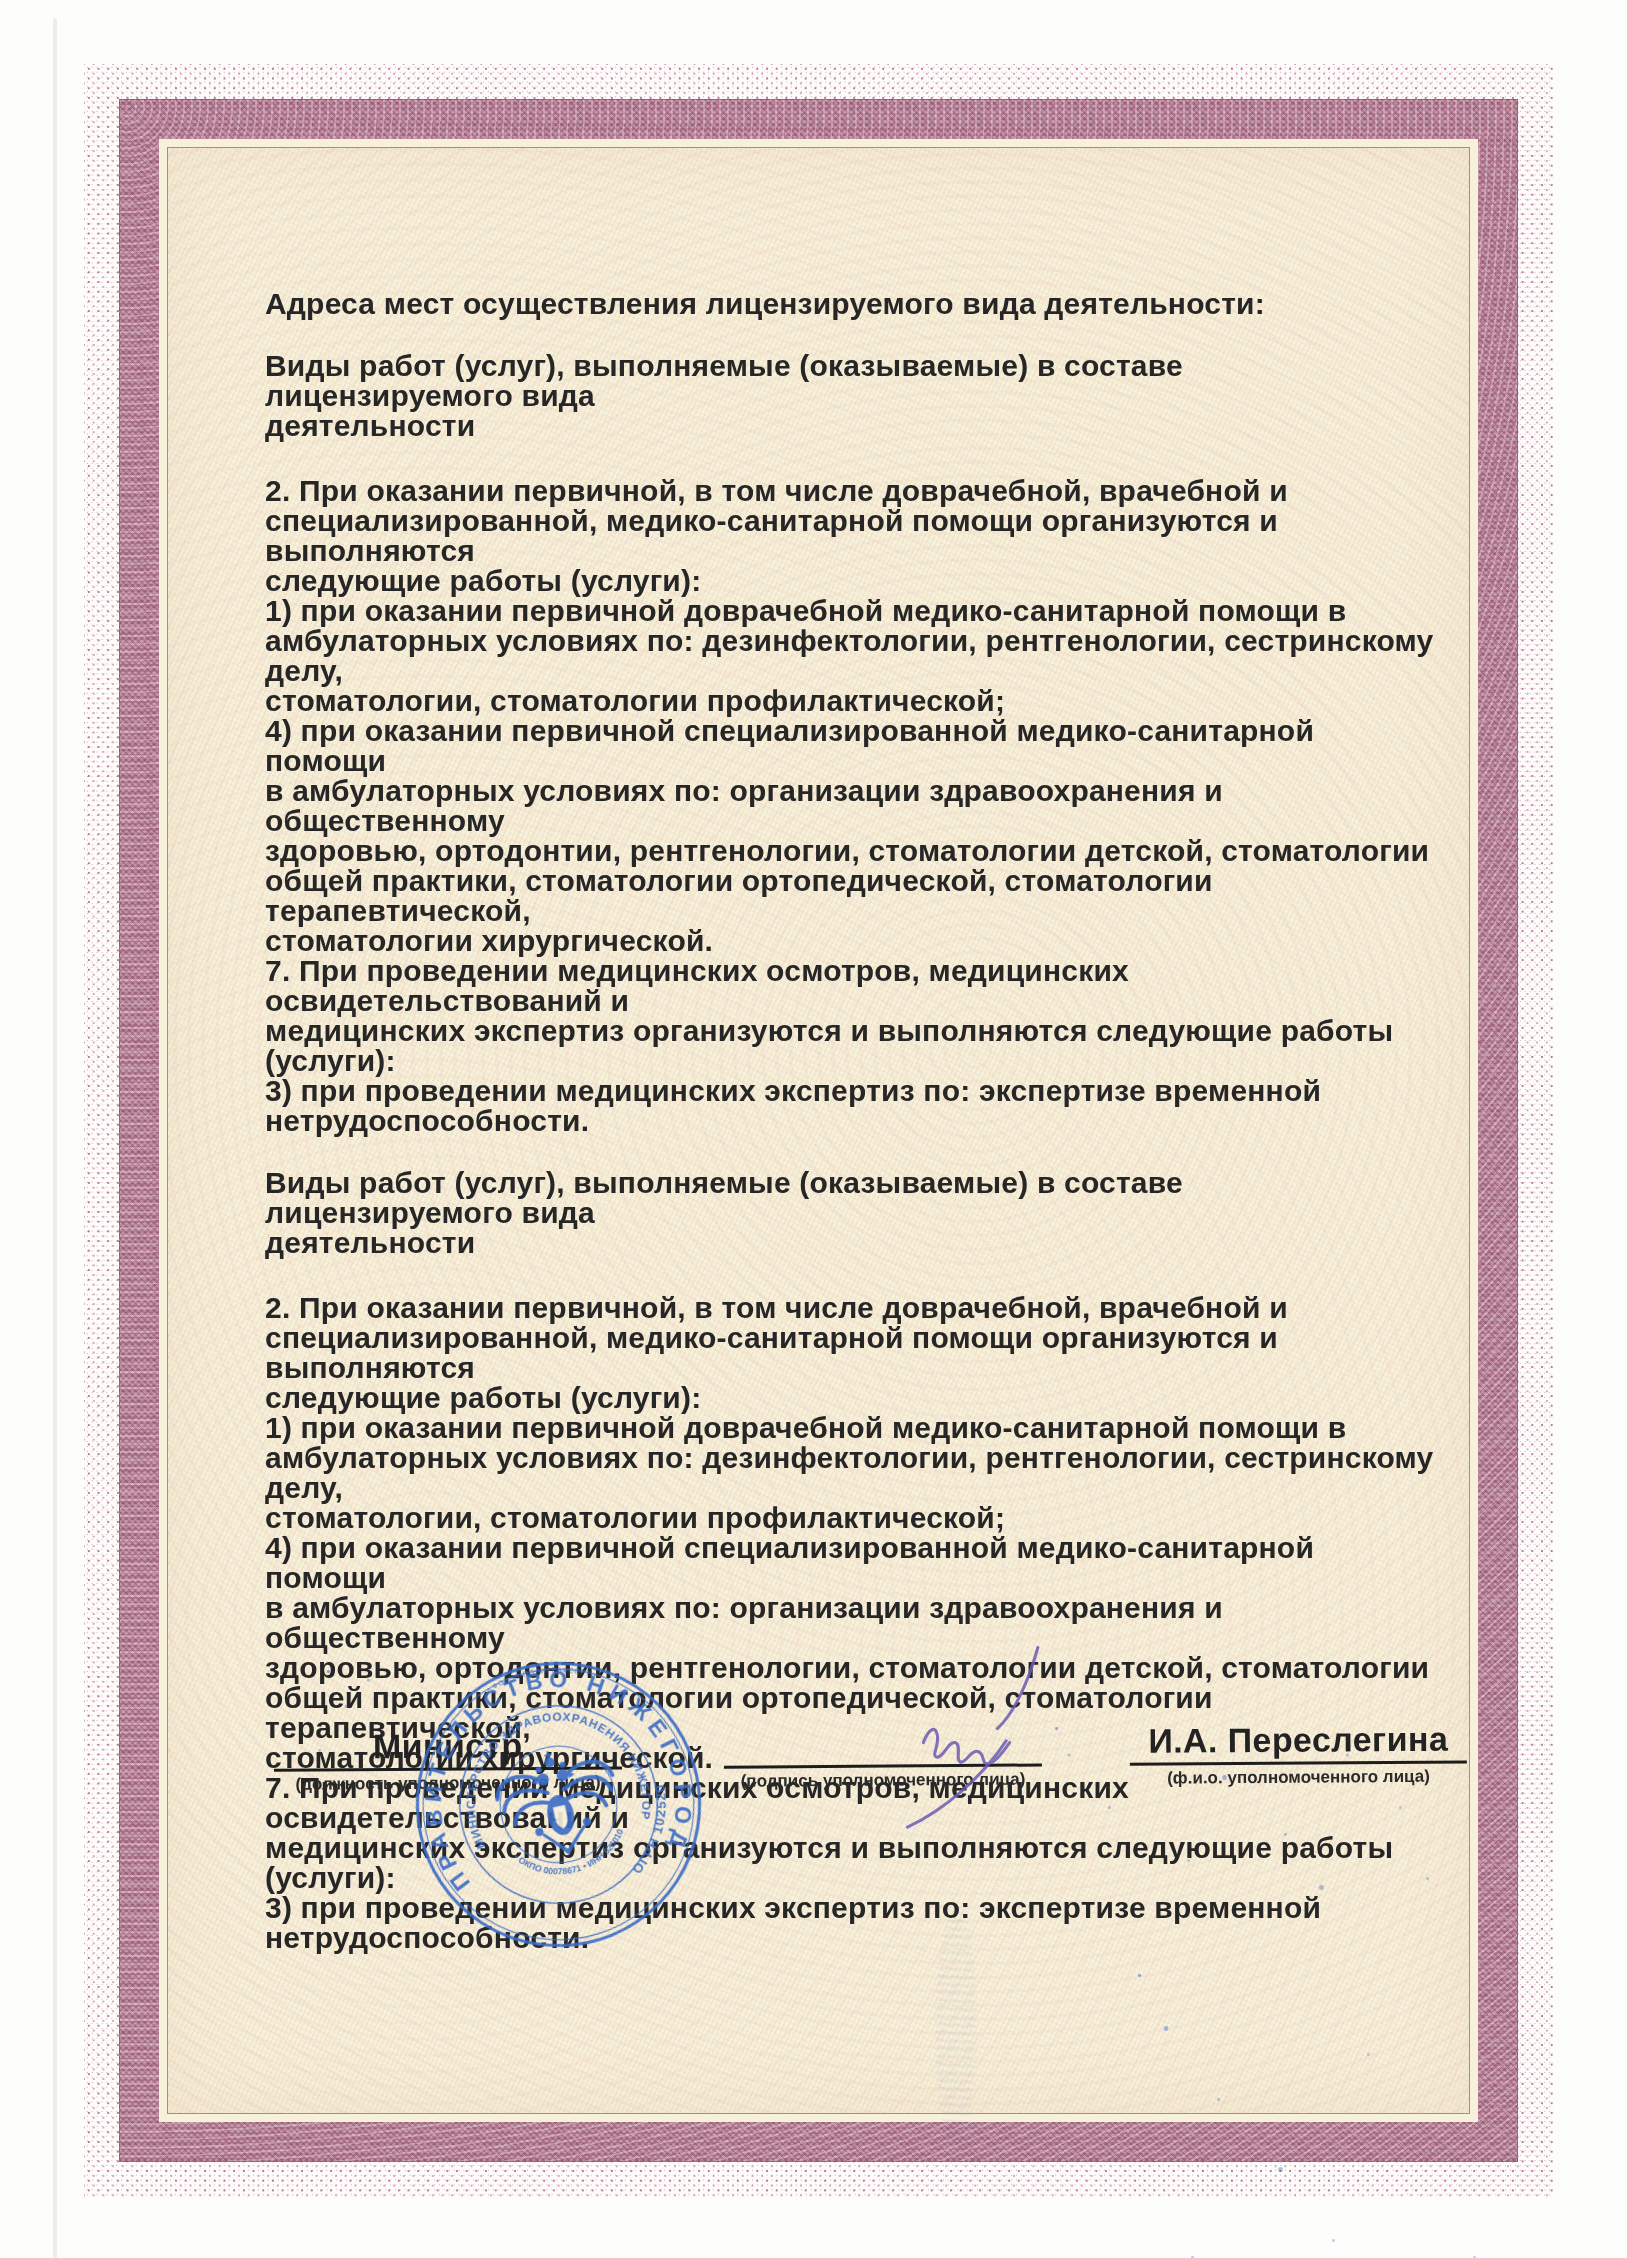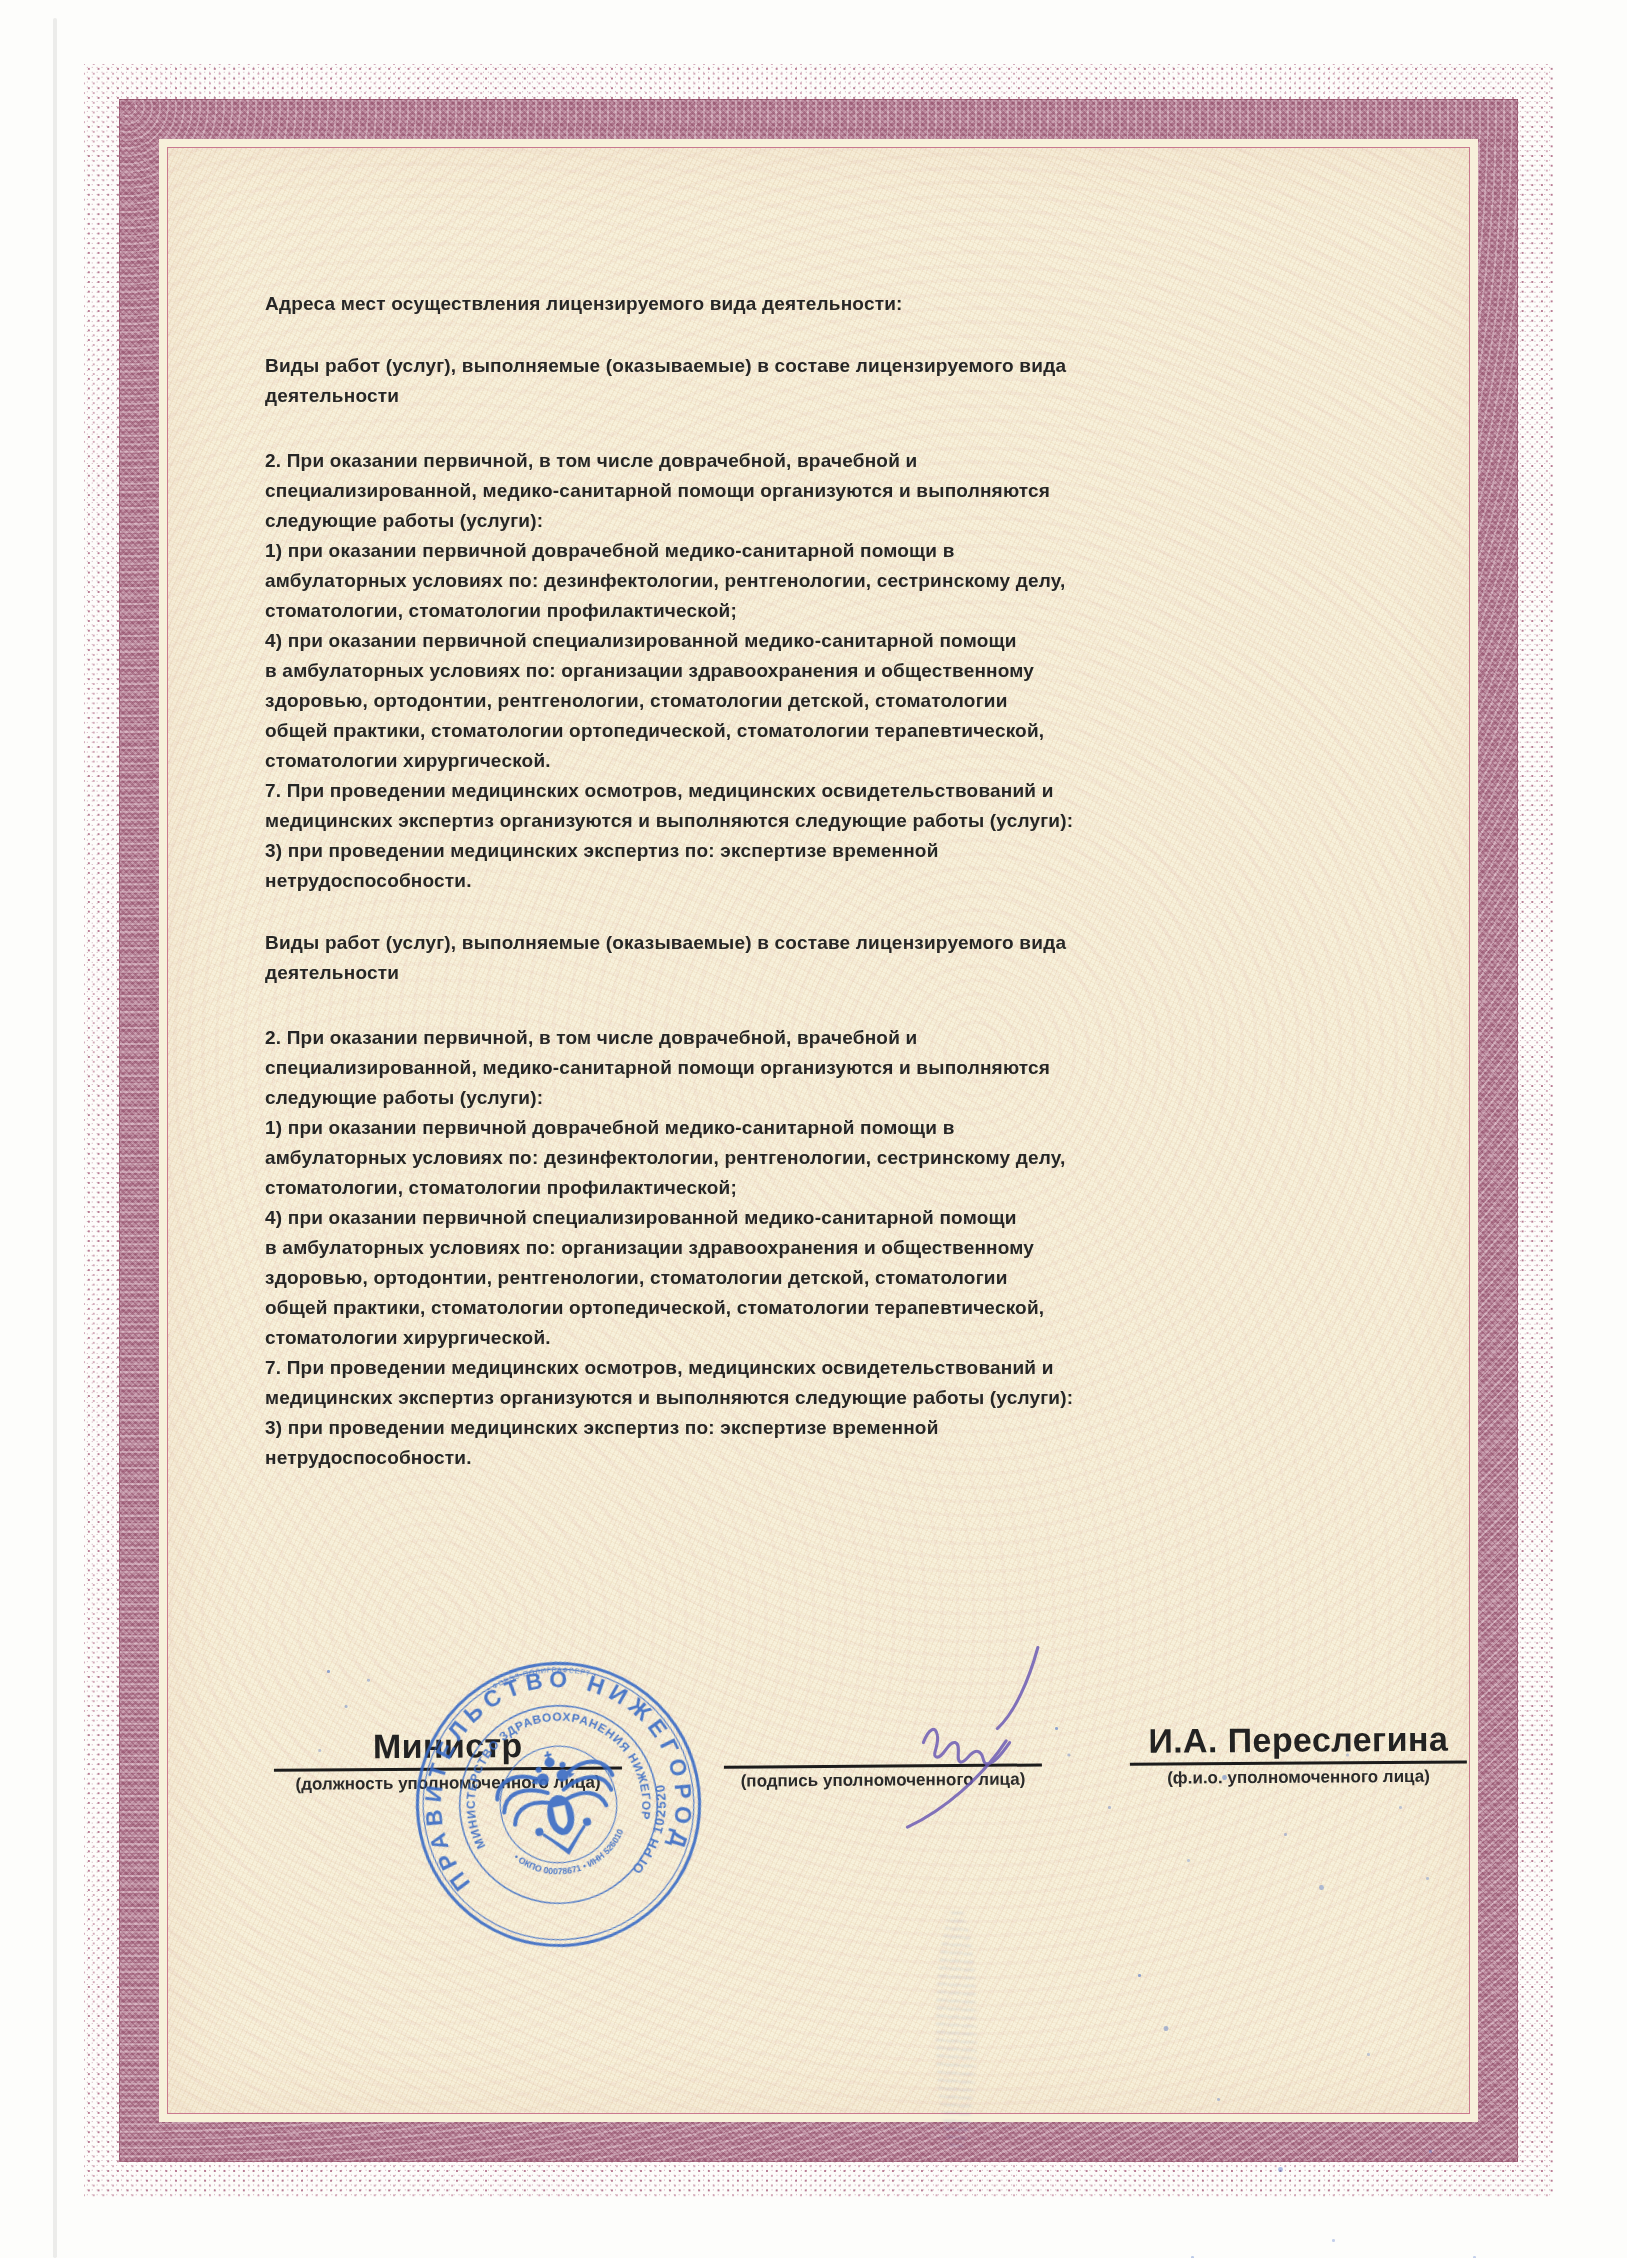--- a/index.html
+++ b/index.html
@@ -29,21 +29,21 @@
     background-color:var(--paper-cream,#f7f0da);
     background-image:
       repeating-linear-gradient(115deg, rgba(214,180,140,.16) 0 1.3px, rgba(214,180,140,0) 1.3px 4.4px),
       repeating-linear-gradient(25deg, rgba(214,180,140,.10) 0 1.3px, rgba(214,180,140,0) 1.3px 5.3px),
       repeating-radial-gradient(circle at 62% 46%, rgba(200,125,145,.05) 0 3.5px, rgba(200,125,145,0) 3.5px 14px),
       repeating-radial-gradient(circle at 20% 75%, rgba(200,125,145,.04) 0 3.5px, rgba(200,125,145,0) 3.5px 16px);
     box-shadow: inset 0 0 71px rgba(208,150,120,.10);}
 
   
   .content{position:absolute;left:97px;top:141px;width:1173px;color:var(--text-dark,#262626);
-    font-weight:bold;font-size:19px;line-height:30px;letter-spacing:0.2px;}
+    font-weight:bold;font-size:30px;line-height:30px;letter-spacing:0.2px;}
   .content p{margin:0;white-space:pre-line;}
   .p-heading{margin-bottom:32px !important;}
   .p-address{margin-bottom:23px !important;}
   .p-works-title{margin-bottom:35px !important;}
   .p-works-text{margin-bottom:32px !important;}
 
   
   .sign-row{position:absolute;left:0;top:1573px;width:1306px;height:115px;transform:rotate(-.4deg);z-index:2;}
   .sign-col{position:absolute;top:0;text-align:center;color:#1e1e1e;}
   .sign-name{height:42px;display:flex;align-items:flex-end;justify-content:center;

